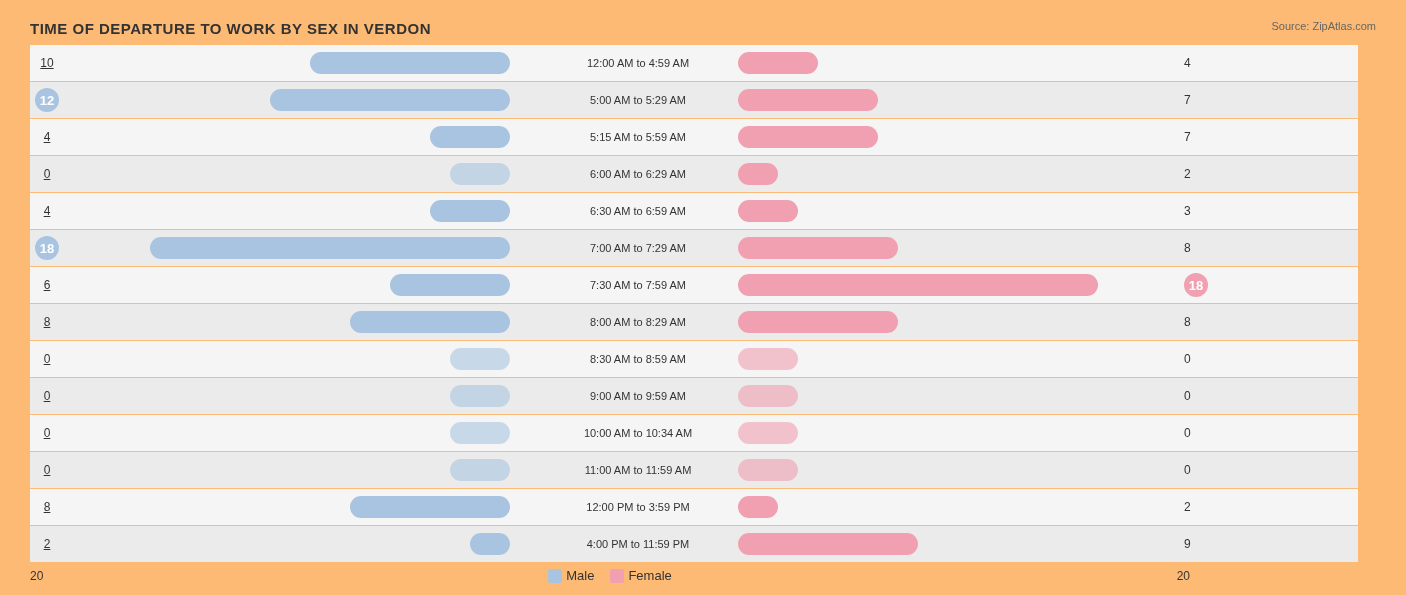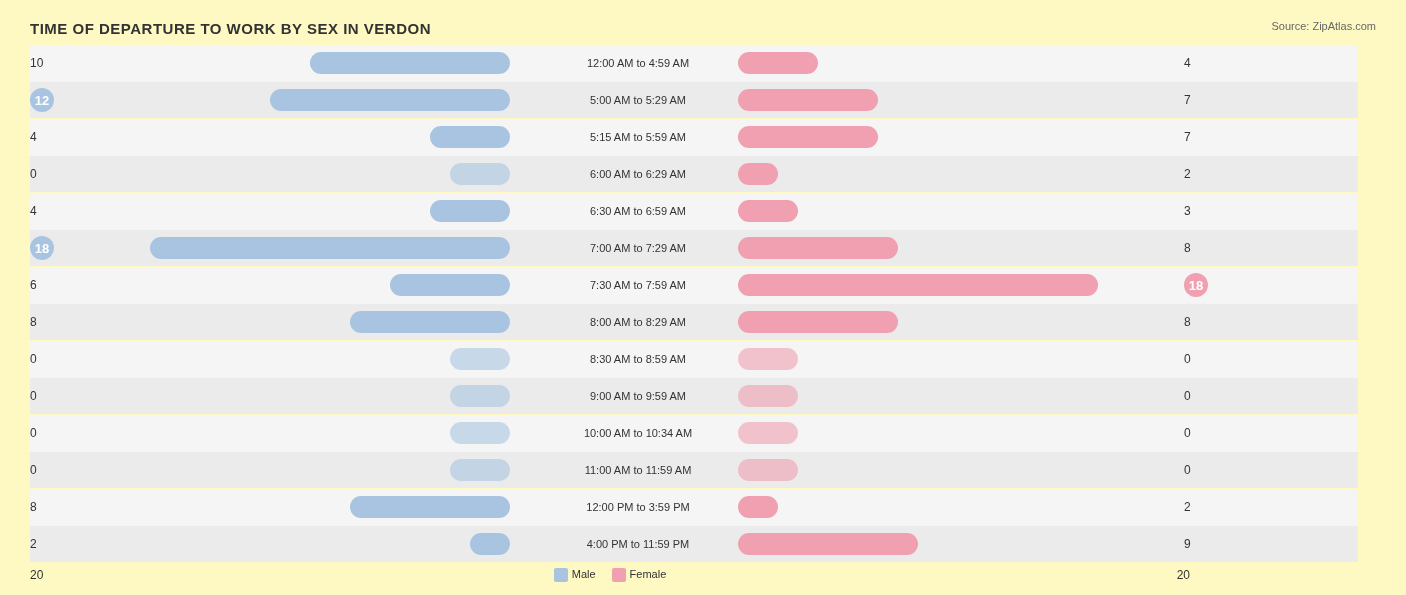--- a/index.html
+++ b/index.html
@@ -8,21 +8,21 @@
       font-family: Arial, sans-serif;
       width: 1406px;
       height: 595px;
       overflow: hidden;
     }
     .chart-container {
       width: 1406px;
       height: 595px;
       padding: 20px 48px 40px 30px;
       position: relative;
-      background: #fef9c3;
+      background: #fdba74;
     }
     .chart-title {
       font-size: 15px;
       font-weight: bold;
       color: #333;
       text-transform: uppercase;
       letter-spacing: 0.5px;
       margin-bottom: 8px;
     }
     .source-text {
@@ -44,25 +44,26 @@
       margin-bottom: 1px;
     }
     .row:nth-child(odd) {
       background: #f5f5f5;
     }
     .row:nth-child(even) {
       background: #ebebeb;
     }
     .left-val {
       width: 40px;
-      text-align: left;
+      text-align: center;
       font-size: 12px;
       color: #333;
       padding-right: 6px;
       flex-shrink: 0;
+      text-decoration: underline;
     }
     .left-bar-area {
       width: 440px;
       display: flex;
       align-items: center;
       justify-content: flex-end;
       flex-shrink: 0;
     }
     .label-cell {
       width: 200px;
@@ -145,23 +146,23 @@
     }
     .legend-area {
       width: 200px;
       display: flex;
       align-items: center;
       justify-content: center;
       gap: 16px;
     }
     .legend-item {
       display: flex;
-      align-items: flex-start;
+      align-items: flex-end;
       gap: 4px;
-      font-size: 11px;
+      font-size: 13px;
       color: #333;
     }
     .legend-box {
       width: 14px;
       height: 14px;
       border-radius: 2px;
     }
   </style>
 </head>
 <body>

